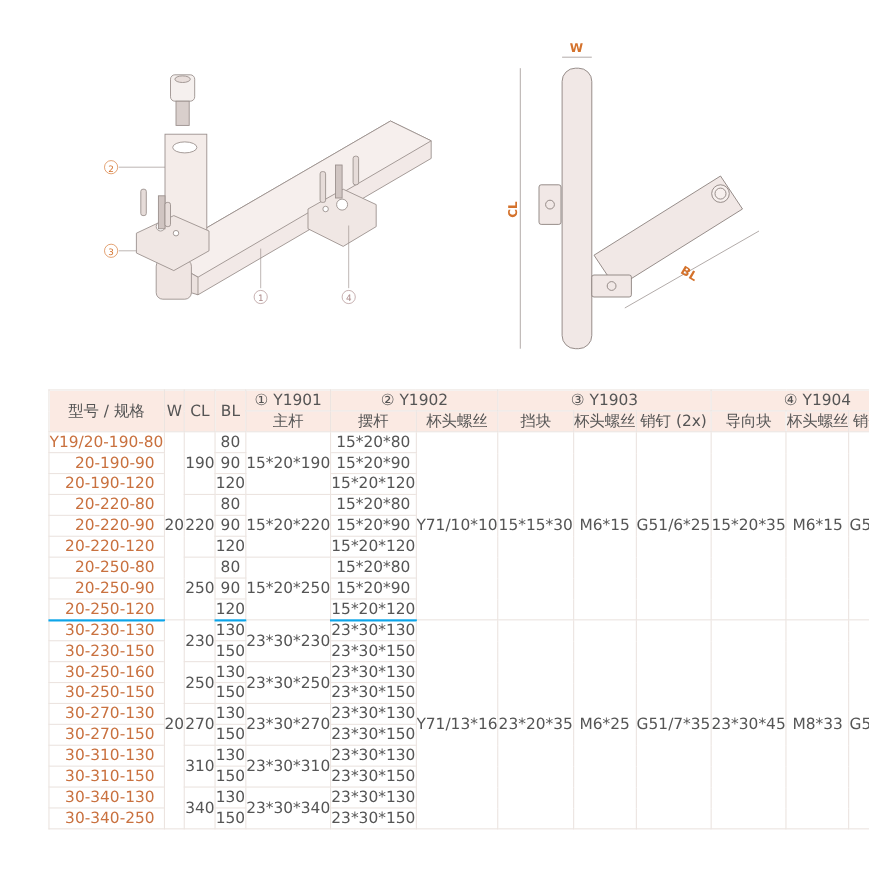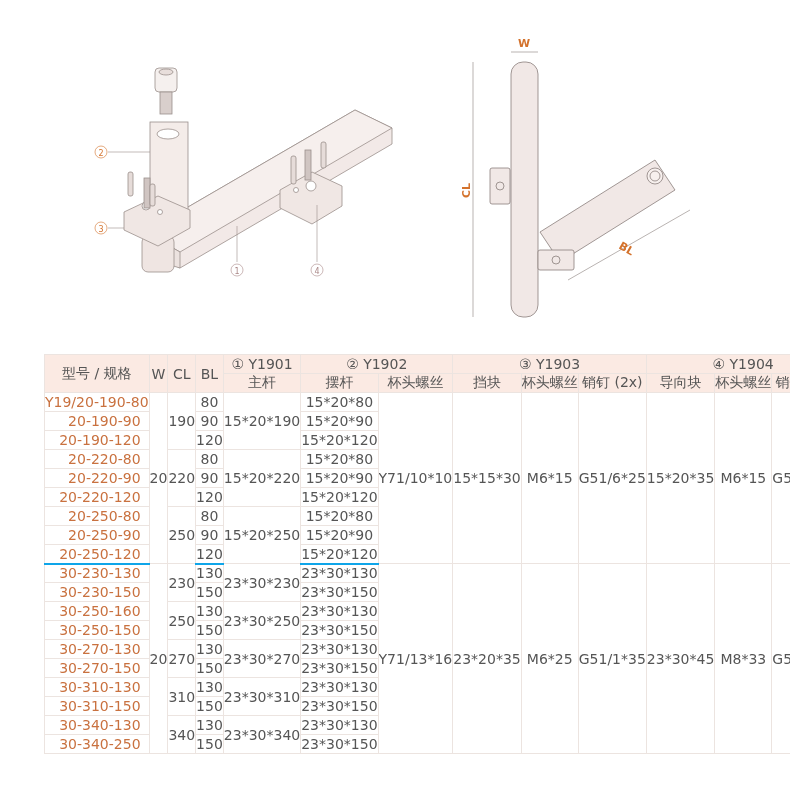--- a/index.html
+++ b/index.html
@@ -199,21 +199,21 @@
     <tr>
       <td class="model">30-230-130</td>
       <td rowspan="10">20</td>
       <td rowspan="2">230</td>
       <td>130</td>
       <td rowspan="2">23*30*230</td>
       <td>23*30*130</td>
       <td rowspan="10">Y71/13*16</td>
       <td rowspan="10">23*20*35</td>
       <td rowspan="10">M6*25</td>
-      <td rowspan="10">G51/1*35</td>
+      <td rowspan="10">G51/7*35</td>
       <td rowspan="10">23*30*45</td>
       <td rowspan="10">M8*33</td>
       <td rowspan="10">G51/8*35</td>
     </tr>
     <tr>
         <td class="model">30-230-150</td>
         <td>150</td>
         <td>23*30*150</td>
       </tr>
     <tr>

